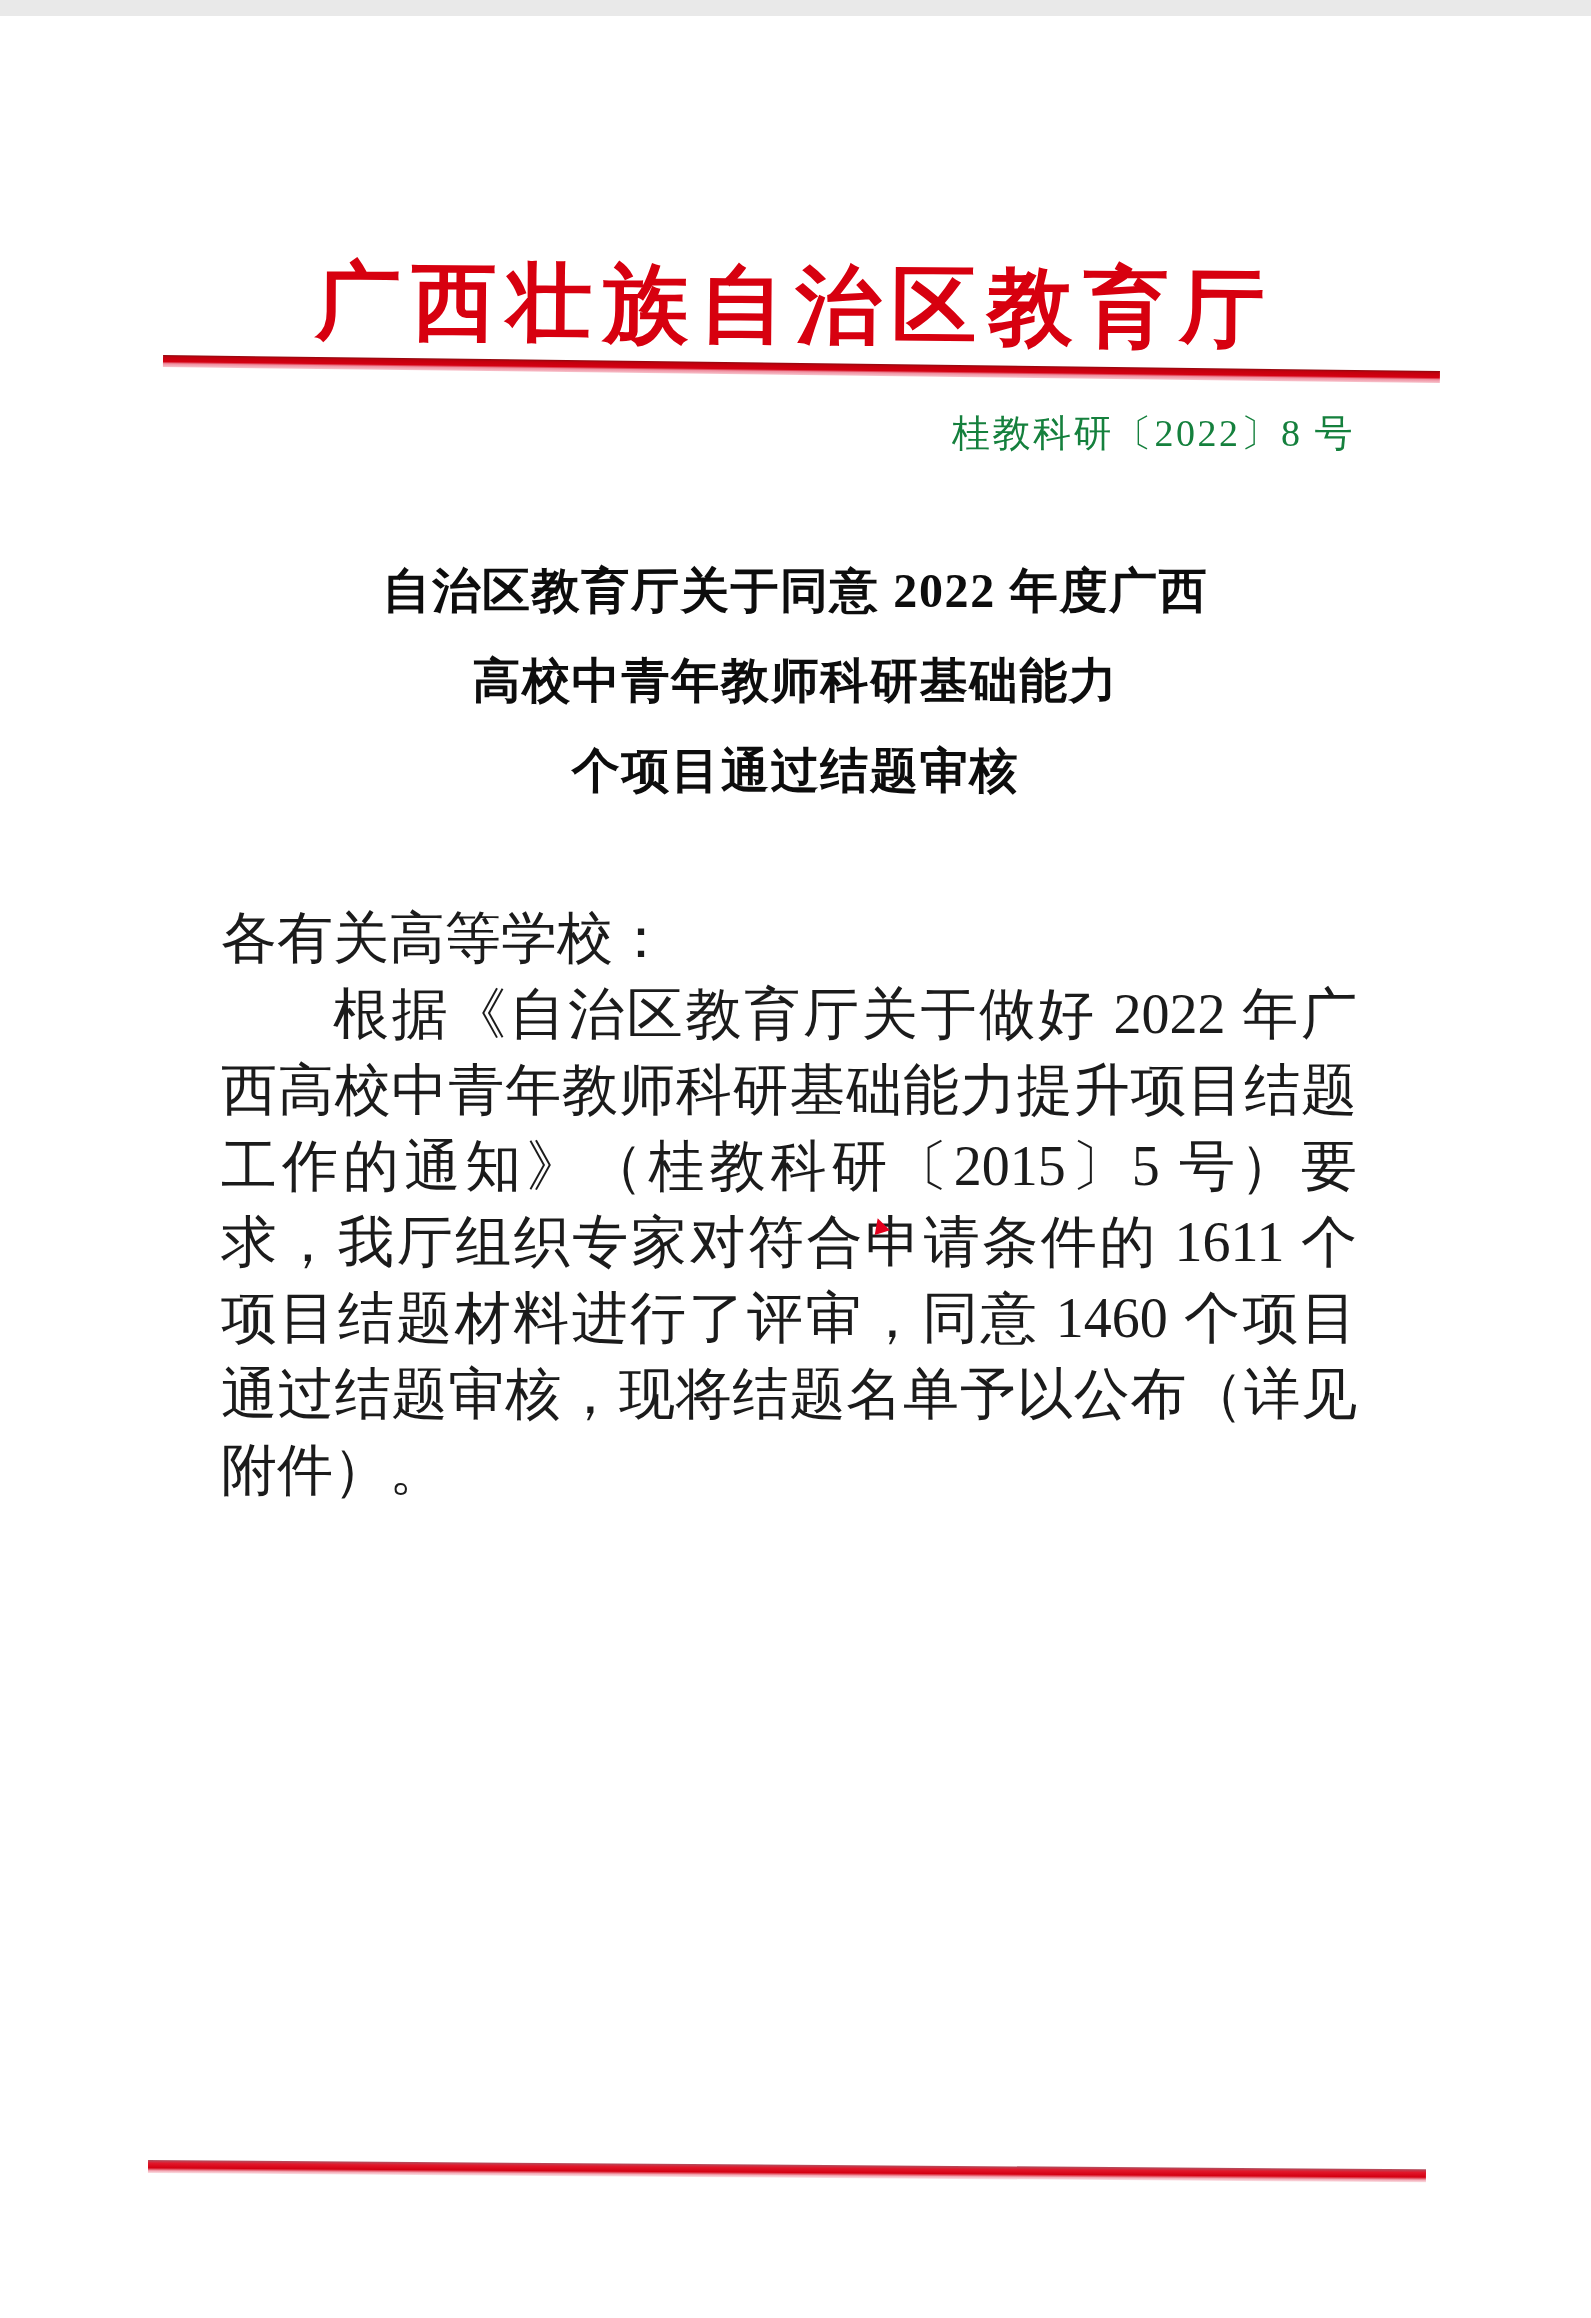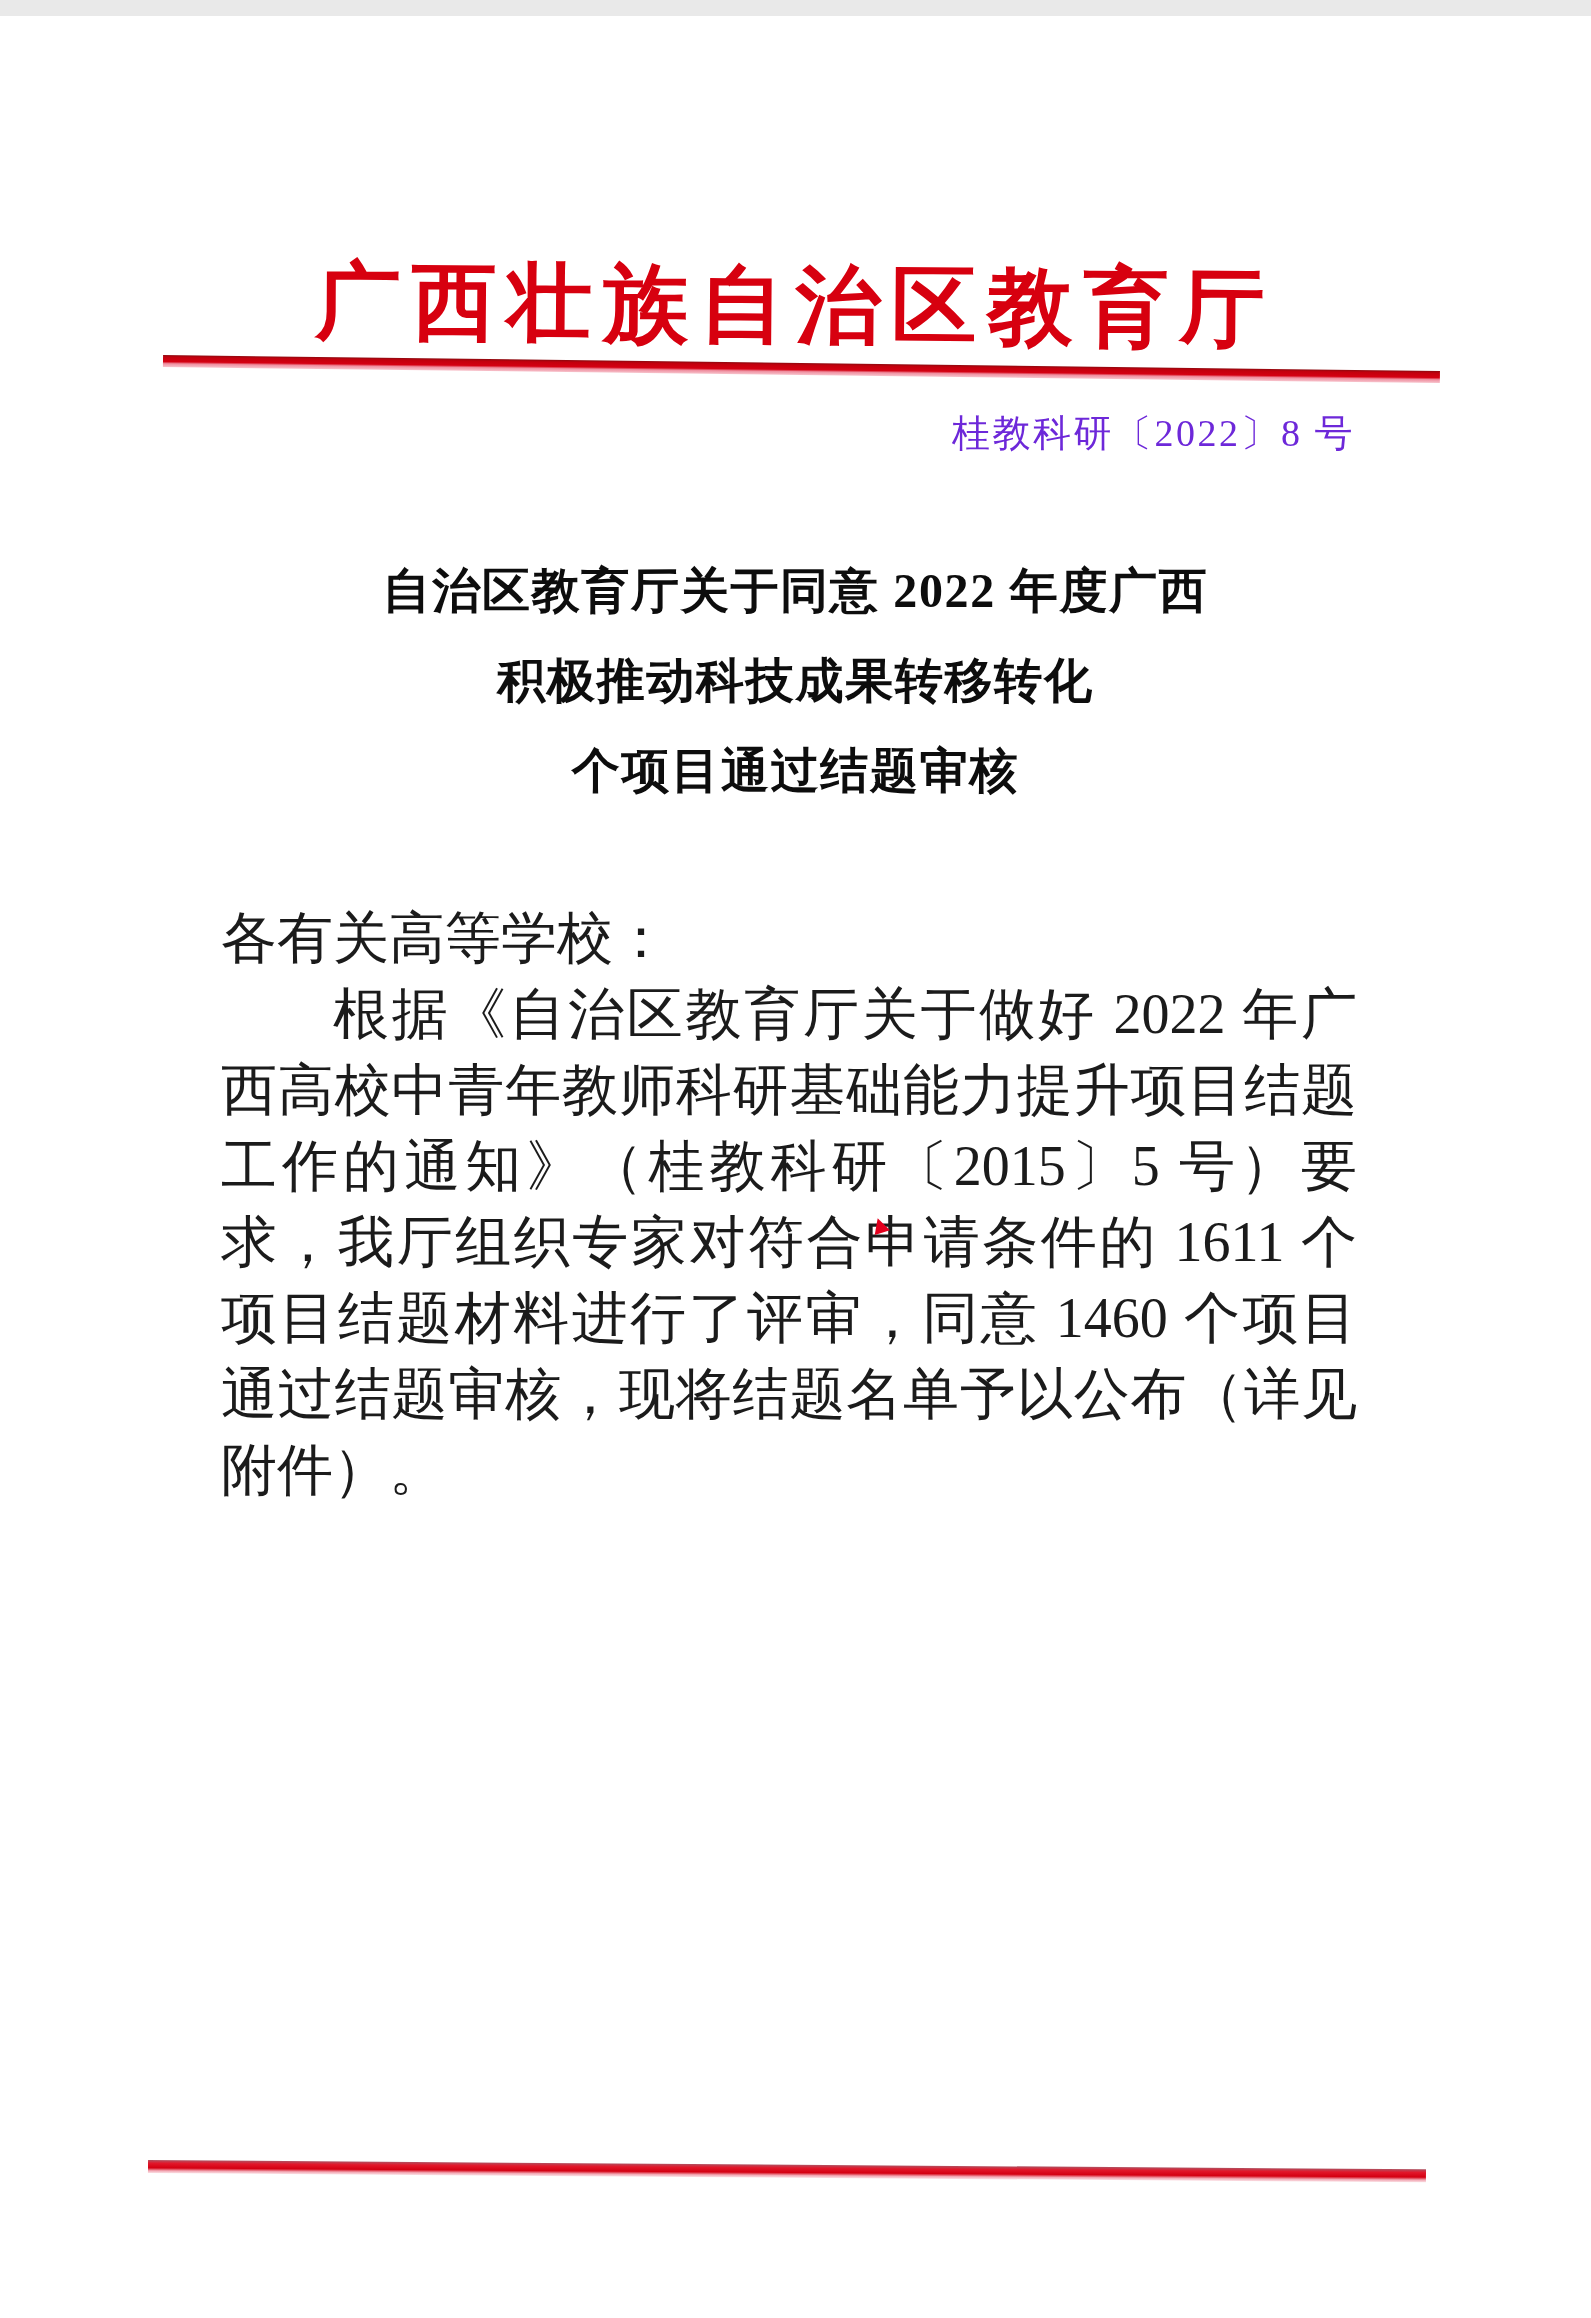--- a/index.html
+++ b/index.html
@@ -63,21 +63,21 @@
   }
 
   .doc-number {
     position: absolute;
     top: 392px;
     left: 221px;
     width: 1134px;
     text-align: right;
     font-size: 38px;
     letter-spacing: 2.5px;
-    color: #6d28d9;
+    color: #15803d;
     white-space: nowrap;
   }
 
   .notice-title {
     position: absolute;
     top: 530px;
     left: 0;
     width: 100%;
     text-align: center;
     font-weight: 700;
@@ -125,21 +125,21 @@
 <div class="page">
 
   <div class="agency">广西壮族自治区教育厅</div>
 
   <div class="rule-top"></div>
 
   <div class="doc-number">桂教科研〔2022〕8 号</div>
 
   <div class="notice-title">
     <div>自治区教育厅关于同意 2022 年度广西</div>
-    <div>积极推动科技成果转移转化</div>
+    <div>高校中青年教师科研基础能力</div>
     <div>个项目通过结题审核</div>
   </div>
 
   <div class="body-text">
     <p class="salutation">各有关高等学校：</p>
     <p>根据《自治区教育厅关于做好 2022 年广西高校中青年教师科研基础能力提升项目结题工作的通知》（桂教科研〔2015〕5 号）要求，我厅组织专家对符合申请条件的 1611 个项目结题材料进行了评审，同意 1460 个项目通过结题审核，现将结题名单予以公布（详见附件）。</p>
   </div>
 
   <div class="red-mark"></div>
 

